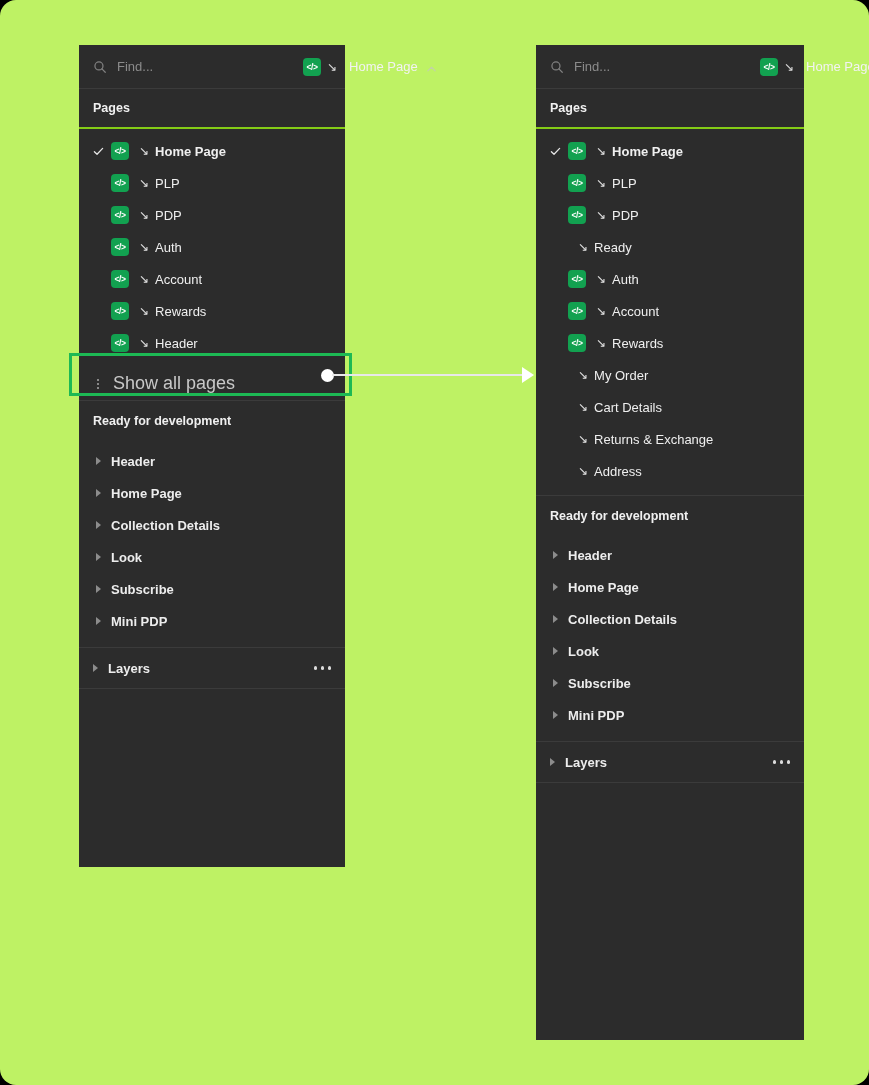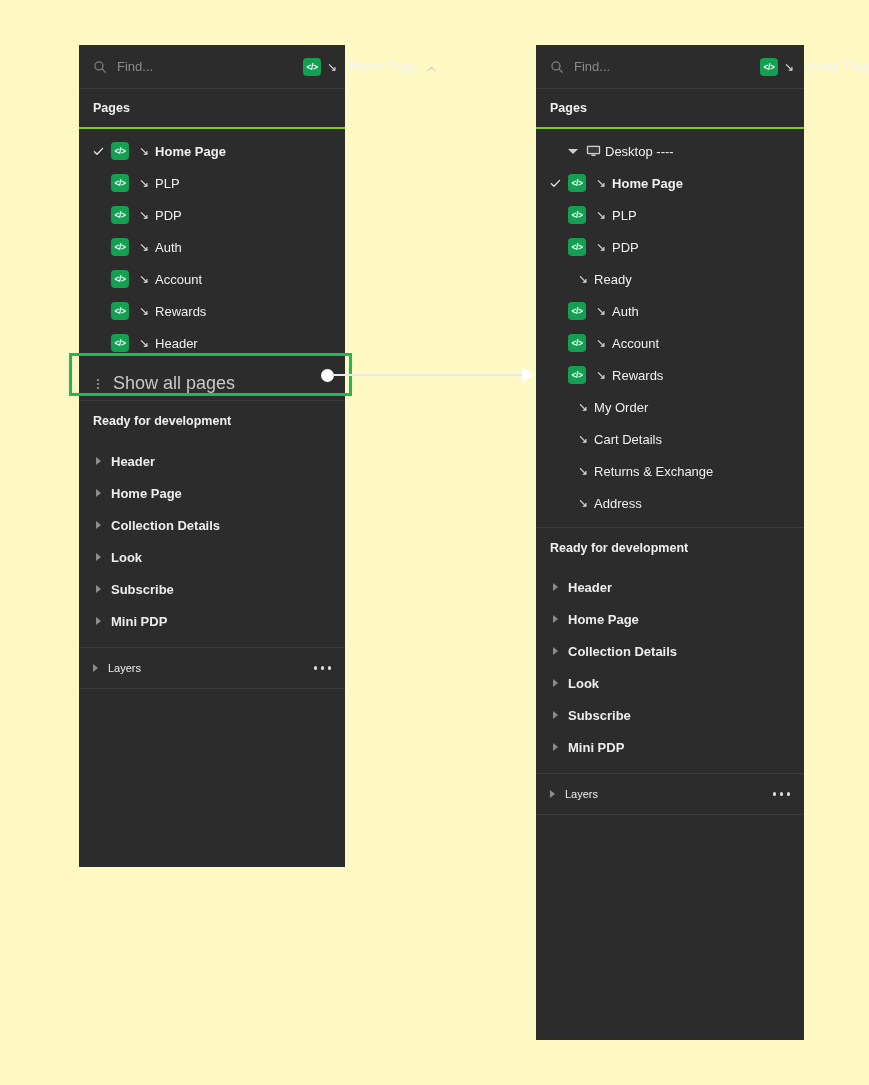--- a/index.html
+++ b/index.html
@@ -2,21 +2,21 @@
 <html><head>
 <meta charset="utf-8">
 <style>
   * { box-sizing: border-box; margin: 0; padding: 0; }
   html, body {
     width: 869px; height: 1085px;
     background: #000000;
     font-family: "Liberation Sans", sans-serif;
     overflow: hidden;
   }
-  #stage { position: relative; width: 869px; height: 1085px; background: #fef9c3; }
+  #stage { position: relative; width: 869px; height: 1085px; background: #bef264; border-radius: 16px; }
 
   .panel {
     position: absolute;
     background: #2c2c2c;
     color: #e8e8e8;
   }
   #panel-left  { left: 79px;  top: 45px; width: 266px; height: 822px; }
   #panel-right { left: 536px; top: 45px; width: 268px; height: 995px; }
 
   
@@ -146,21 +146,21 @@
 
   
   .layers-bar {
     height: 42px;
     display: flex;
     align-items: center;
     padding: 0 14px;
     border-top: 1px solid #3b3b3b;
     border-bottom: 1px solid #3b3b3b;
   }
-  .layers-bar .lbl { font-size: 11px; font-weight: normal; color: #ededed; }
+  .layers-bar .lbl { font-size: 13px; font-weight: bold; color: #ededed; }
   .dots { margin-left: auto; display: flex; gap: 3.5px; }
   .dots i { width: 3.5px; height: 3.5px; border-radius: 50%; background: #dcdcdc; display: block; }
 
   
   #highlight-box {
     position: absolute;
     left: 69px; top: 353px;
     width: 283px; height: 43px;
     border: 3px solid #1db954;
     pointer-events: none;
@@ -342,32 +342,20 @@
         <span class="code-badge">&lt;/&gt;</span>
         <span class="arrow-gl">↘</span>
         <span class="lbl">Home Page</span>
       </span>
 
     </div>
 
     <div class="section-title">Pages</div>
 
     <div class="page-list">
-      <div class="page-row desktop-row">
-        <span class="slot-check"></span>
-        <span class="tri"></span>
-        <span class="monitor">
-          <svg viewBox="0 0 16 13" width="15" height="12">
-            <rect x="0.8" y="0.8" width="14.4" height="9.2" rx="1.2" fill="#d2d2d2"></rect>
-            <rect x="2.2" y="2.2" width="11.6" height="6.4" fill="#3a3a3a"></rect>
-            <rect x="5.6" y="10.4" width="4.8" height="1.5" rx="0.5" fill="#d2d2d2"></rect>
-          </svg>
-        </span>
-        <span class="row-label">Desktop ----</span>
-      </div>
       <div id="right-pages">
           <div class="page-row selected">
             <span class="slot-check">
               <svg class="check" viewBox="0 0 12 12" width="11" height="11">
                 <polyline points="1.5,6.2 4.4,9 10.5,2.6" fill="none" stroke="#f0f0f0" stroke-width="1.4" stroke-linecap="round" stroke-linejoin="round"></polyline>
               </svg>
             </span>
             <span class="slot-icon">
               <span class="code-badge">&lt;/&gt;</span>
             </span>

